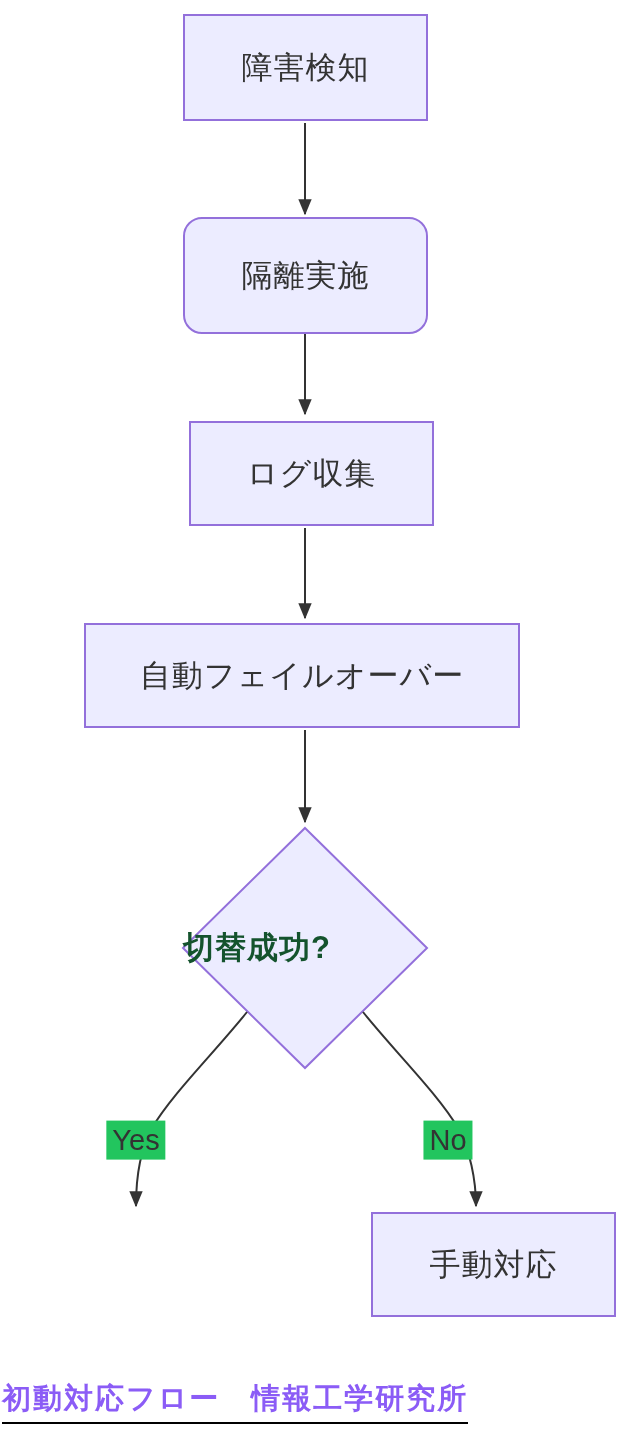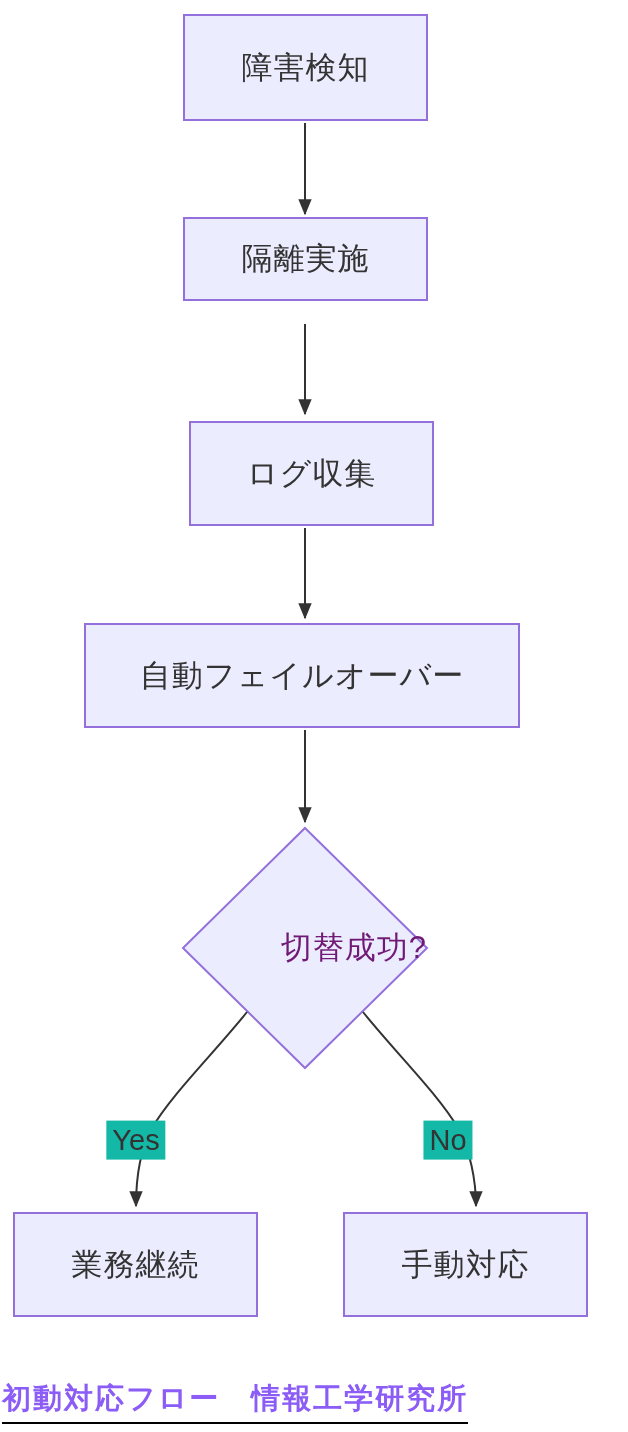--- a/index.html
+++ b/index.html
@@ -30,43 +30,44 @@
     background: #ECECFF;
     border: 2px solid #9370DB;
     box-sizing: border-box;
     color: #333333;
     font-size: 31px;
     letter-spacing: 1px;
     text-align: center;
     white-space: nowrap;
   }
   .node-detect   { left: 183px; top: 14px;   width: 245px; height: 107px; justify-content: center; }
-  .node-isolate  { left: 183px; top: 217px;  width: 245px; height: 84px; }
+  .node-isolate  { left: 183px; top: 217px;  width: 245px; height: 117px; border-radius: 19px; }
   .node-logs     { left: 189px; top: 421px;  width: 245px; height: 105px; }
   .node-failover { left: 84px;  top: 623px;  width: 436px; height: 105px; }
   .node-continue { left: 13px;  top: 1212px; width: 245px; height: 105px; }
-  .node-manual   { left: 343px; top: 1212px; width: 245px; height: 105px; }
+  .node-manual   { left: 371px; top: 1212px; width: 245px; height: 105px; }
   .diamond-label {
     position: absolute;
     left: 183px;
     top: 888px;
     width: 244px;
     height: 120px;
     display: flex;
     align-items: center;
-    justify-content: flex-end;
-    color: #701a75;
+    justify-content: flex-start;
+    color: #14532d;
     font-size: 31px;
     letter-spacing: 1px;
     white-space: nowrap;
+    font-weight: bold;
   }
   .edge-label {
     position: absolute;
     transform: translate(-50%, -50%);
-    background: #14b8a6;
+    background: #22c55e;
     color: #333333;
     font-size: 29px;
     line-height: 1.2;
     padding: 2px 6px;
     white-space: nowrap;
   }
   .edge-label-yes { left: 136px; top: 1140px; }
   .edge-label-no  { left: 448px; top: 1140px; }
   .footer-title {
     position: absolute;
@@ -116,23 +117,20 @@
   </div>
 
   <div class="node node-failover">
     <span>自動フェイルオーバー</span>
   </div>
 
   <div class="diamond-label">
     <span>切替成功?</span>
   </div>
 
-  <div class="node node-continue">
-    <span>業務継続</span>
-  </div>
 
   <div class="node node-manual">
     <span>手動対応</span>
   </div>
 
   <div class="edge-label edge-label-yes">Yes</div>
 
   <div class="edge-label edge-label-no">No</div>
 
   <div class="footer-title">初動対応フロー　情報工学研究所</div>

